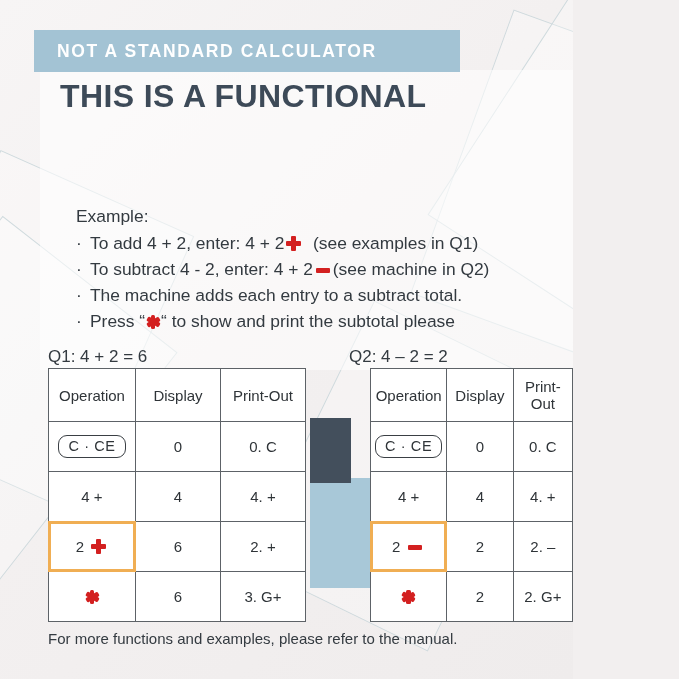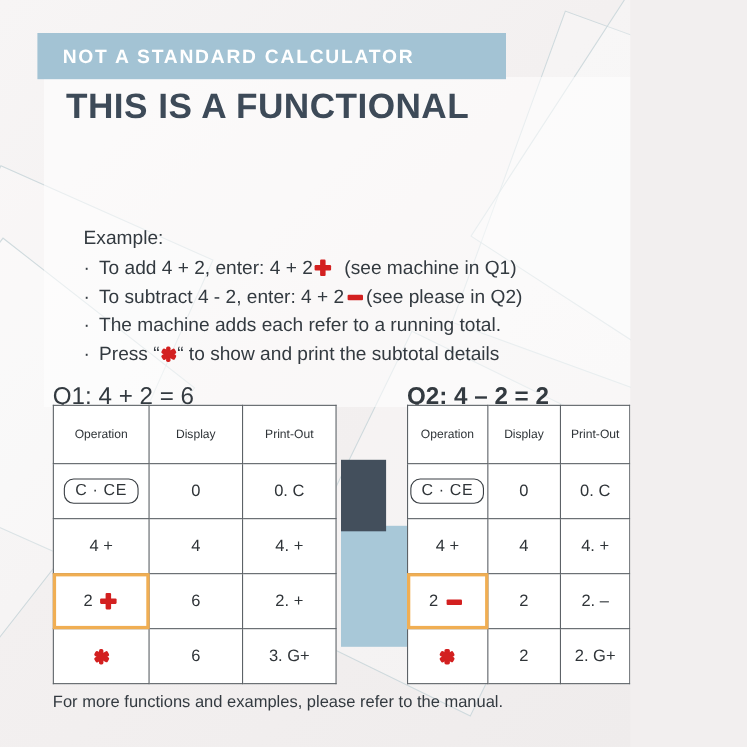--- a/index.html
+++ b/index.html
@@ -157,40 +157,40 @@
     left: 4.6px; top: 0;
     width: 4.8px; height: 14px;
     background: #d32020;
     border-radius: 1.5px;
   }
 
   
   .qcaption {
     position: absolute;
     color: #333a40;
-    font-size: 22px;
+    font-size: 17px;
   }
   table.calc {
     position: absolute;
     border-collapse: collapse;
     background: #ffffff;
     table-layout: fixed;
   }
   table.calc td, table.calc th {
     border: 1px solid #5d6267;
     text-align: center;
     vertical-align: middle;
     font-weight: normal;
     color: #2f3438;
     font-size: 15px;
     height: 49px;
     padding: 0;
   }
   table.calc th {
-    font-size: 11px;
+    font-size: 15px;
     height: 52px;
   }
   .col-op { width: 86px; }
   .col-disp { width: 84px; }
   .col-print { width: 84px; margin-top: 12px; }
 
   .cce {
     display: inline-block;
     border: 1px solid #3a3f44;
     border-radius: 9px;
@@ -249,36 +249,36 @@
 
   <div class="headline">
     <div>THIS IS A FUNCTIONAL</div>
   </div>
 
   <div class="example-wrap">
     <div class="example-label">Example:</div>
 
     <div class="bullet-row">
       <span class="bullet-dot">·</span>
-      <span class="bullet-body"><span>To add 4 + 2, enter: 4 + 2</span><span class="op op-plus"></span>&nbsp; <span>(see machine in Q1)</span></span>
+      <span class="bullet-body"><span>To add 4 + 2, enter: 4 + 2</span><span class="op op-plus"></span>&nbsp; <span>(see examples in Q1)</span></span>
     </div>
 
     <div class="bullet-row">
       <span class="bullet-dot">·</span>
-      <span class="bullet-body"><span>To subtract 4 - 2, enter: 4 + 2</span><span class="op op-minus"></span><span>(see please in Q2)</span></span>
+      <span class="bullet-body"><span>To subtract 4 - 2, enter: 4 + 2</span><span class="op op-minus"></span><span>(see machine in Q2)</span></span>
     </div>
 
     <div class="bullet-row">
       <span class="bullet-dot">·</span>
-      <span class="bullet-body">The machine adds each refer to a running total.</span>
+      <span class="bullet-body">The machine adds each entry to a subtract total.</span>
     </div>
 
     <div class="bullet-row">
       <span class="bullet-dot">·</span>
-      <span class="bullet-body"><span>Press “</span><span class="op op-star"><i></i></span><span>“ to show and print the subtotal details</span>
+      <span class="bullet-body"><span>Press “</span><span class="op op-star"><i></i></span><span>“ to show and print the subtotal please</span>
       </span>
     </div>
   </div>
 
   <div class="qcaption" style="left:48px; top:347px;">Q1: 4 + 2 = 6</div>
   <table class="calc" style="left:48px; top:368px;">
     <thead>
       <tr>
         <th class="col-op">Operation</th>
         <th class="col-disp">Display</th>
@@ -316,21 +316,21 @@
                 <i></i>
               </span>
           </div>
         </td>
         <td>6</td>
         <td>3. G+</td>
       </tr>
     </tbody>
   </table>
 
-  <div class="qcaption" style="left:370px; top:347px;font-weight:bold;">Q2: 4 – 2 = 2</div>
+  <div class="qcaption" style="left:349px; top:347px;">Q2: 4 – 2 = 2</div>
   <table class="calc" style="left:370px; top:368px;">
     <thead>
       <tr>
         <th class="col-op">Operation</th>
         <th class="col-disp">Display</th>
         <th class="col-print">Print-Out</th>
       </tr>
     </thead>
     <tbody>
       <tr>

